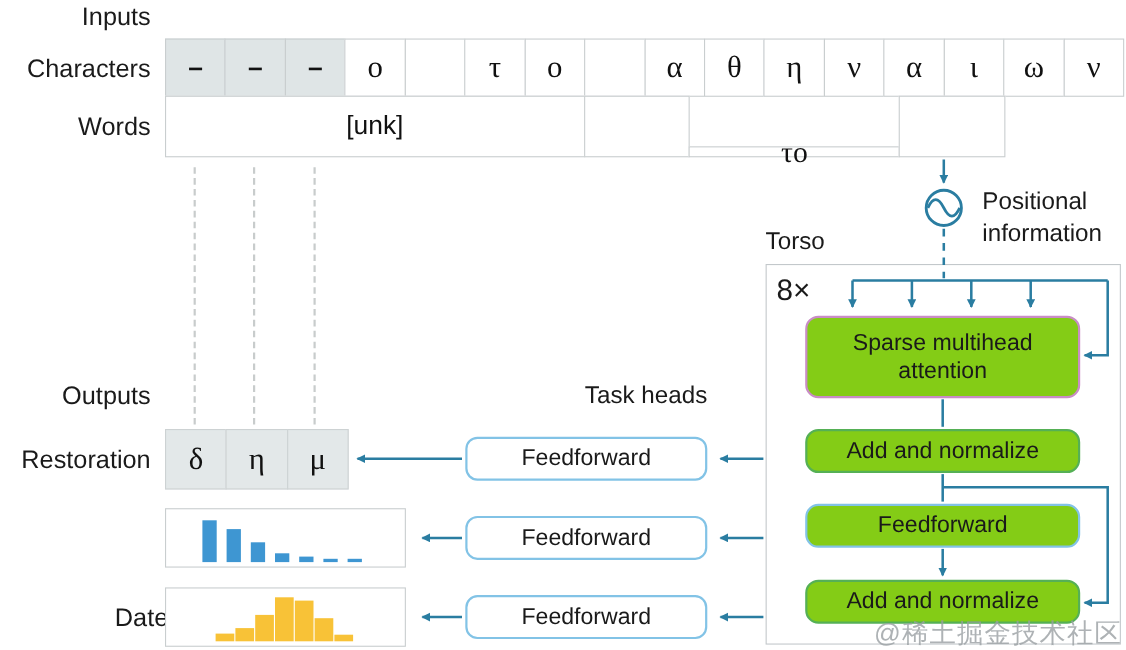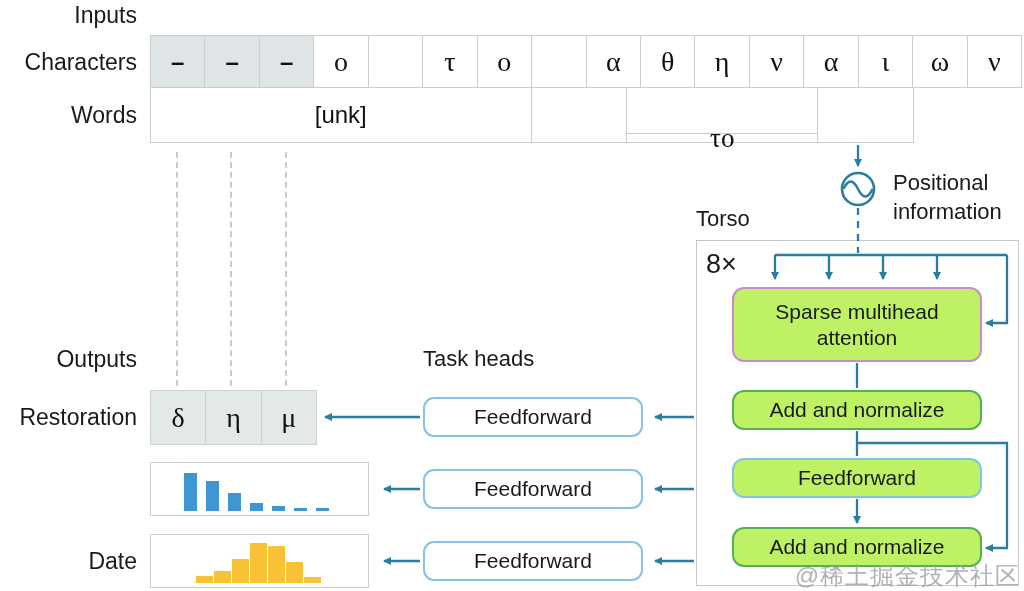--- a/index.html
+++ b/index.html
@@ -34,21 +34,21 @@
   .chart-box{position:absolute;left:150px;width:219px;height:54px;background:#fff;
              border:1.5px solid #c9cecf;display:flex;align-items:flex-end;box-sizing:border-box;}
   .bar{flex:0 0 auto;}
 
   
   .ffbox{position:absolute;left:423px;width:220px;height:40px;box-sizing:border-box;
          border:2.5px solid #82c3e6;border-radius:11px;background:#fff;
          display:flex;align-items:center;justify-content:center;font-size:21px;color:#1a1a1a;}
   .torso-frame{position:absolute;left:696px;top:240px;width:323px;height:346px;
                border:1.5px solid #c3c8cb;background:#fff;box-sizing:border-box;}
-  .tblock{position:absolute;left:732px;width:250px;box-sizing:border-box;border-radius:12px;background:#bef264;
+  .tblock{position:absolute;left:732px;width:250px;box-sizing:border-box;border-radius:12px;background:#84cc16;
           display:flex;align-items:center;justify-content:center;text-align:center;
           font-size:21px;color:#1a1a1a;line-height:1.2;}
   .tblock.attn{border:2px solid #c98cc6;top:287px;height:75px;}
   .tblock.norm{border:2px solid #55b055;height:40px;}
   .tblock.ff{border:2.5px solid #82c3e6;top:458px;height:40px;}
 
   .small-title{position:absolute;font-size:22px;color:#1a1a1a;white-space:nowrap;}
   .watermark{position:absolute;left:700px;top:560px;width:320px;text-align:right;
              font-size:24px;color:#9aa0a3;opacity:.8;letter-spacing:1px;}
   svg.overlay{position:absolute;left:0;top:0;pointer-events:none;}
@@ -56,21 +56,21 @@
 </head>
 <body>
 
 <div id="canvas">
 
   <div class="lbl" style="top:2px;">Inputs</div>
   <div class="lbl" style="top:49px;">Characters</div>
   <div class="lbl" style="top:102px;">Words</div>
   <div class="lbl" style="top:346px;">Outputs</div>
   <div class="lbl" style="top:404px;">Restoration</div>
-  <div class="lbl" style="top:548px;">Date</div>
+  <div class="lbl" style="top:548px;padding-left:16px;">Date</div>
 
   <div class="char-row">
       <div class="char-cell shaded">–</div>
       <div class="char-cell shaded">–</div>
       <div class="char-cell shaded">–</div>
       <div class="char-cell">ο</div>
       <div class="char-cell"></div>
       <div class="char-cell">τ</div>
       <div class="char-cell">ο</div>
       <div class="char-cell"></div>
@@ -101,21 +101,21 @@
 
   <div class="small-title" style="left:696px;top:206px;">Torso</div>
   <div class="torso-frame"></div>
   <div class="small-title" style="left:706px;top:249px;font-size:27px;">8×</div>
 
   <div class="tblock attn">Sparse multihead attention</div>
   <div class="tblock norm" style="top:390px;">Add and normalize</div>
   <div class="tblock ff">Feedforward</div>
   <div class="tblock norm" style="top:527px;">Add and normalize</div>
 
-  <div class="small-title" style="left:423px;top:346px;width:220px;text-align:left;">Task heads</div>
+  <div class="small-title" style="left:423px;top:346px;width:220px;text-align:right;">Task heads</div>
   <div class="ffbox" style="top:397px;">Feedforward</div>
   <div class="ffbox" style="top:469px;">Feedforward</div>
   <div class="ffbox" style="top:541px;">Feedforward</div>
 
   <div class="resto-row">
       <div class="resto-cell">δ</div>
       <div class="resto-cell">η</div>
       <div class="resto-cell">μ</div>
     </div>
   <div class="chart-box" style="top:462px;padding:0 0 4px 33px;">

